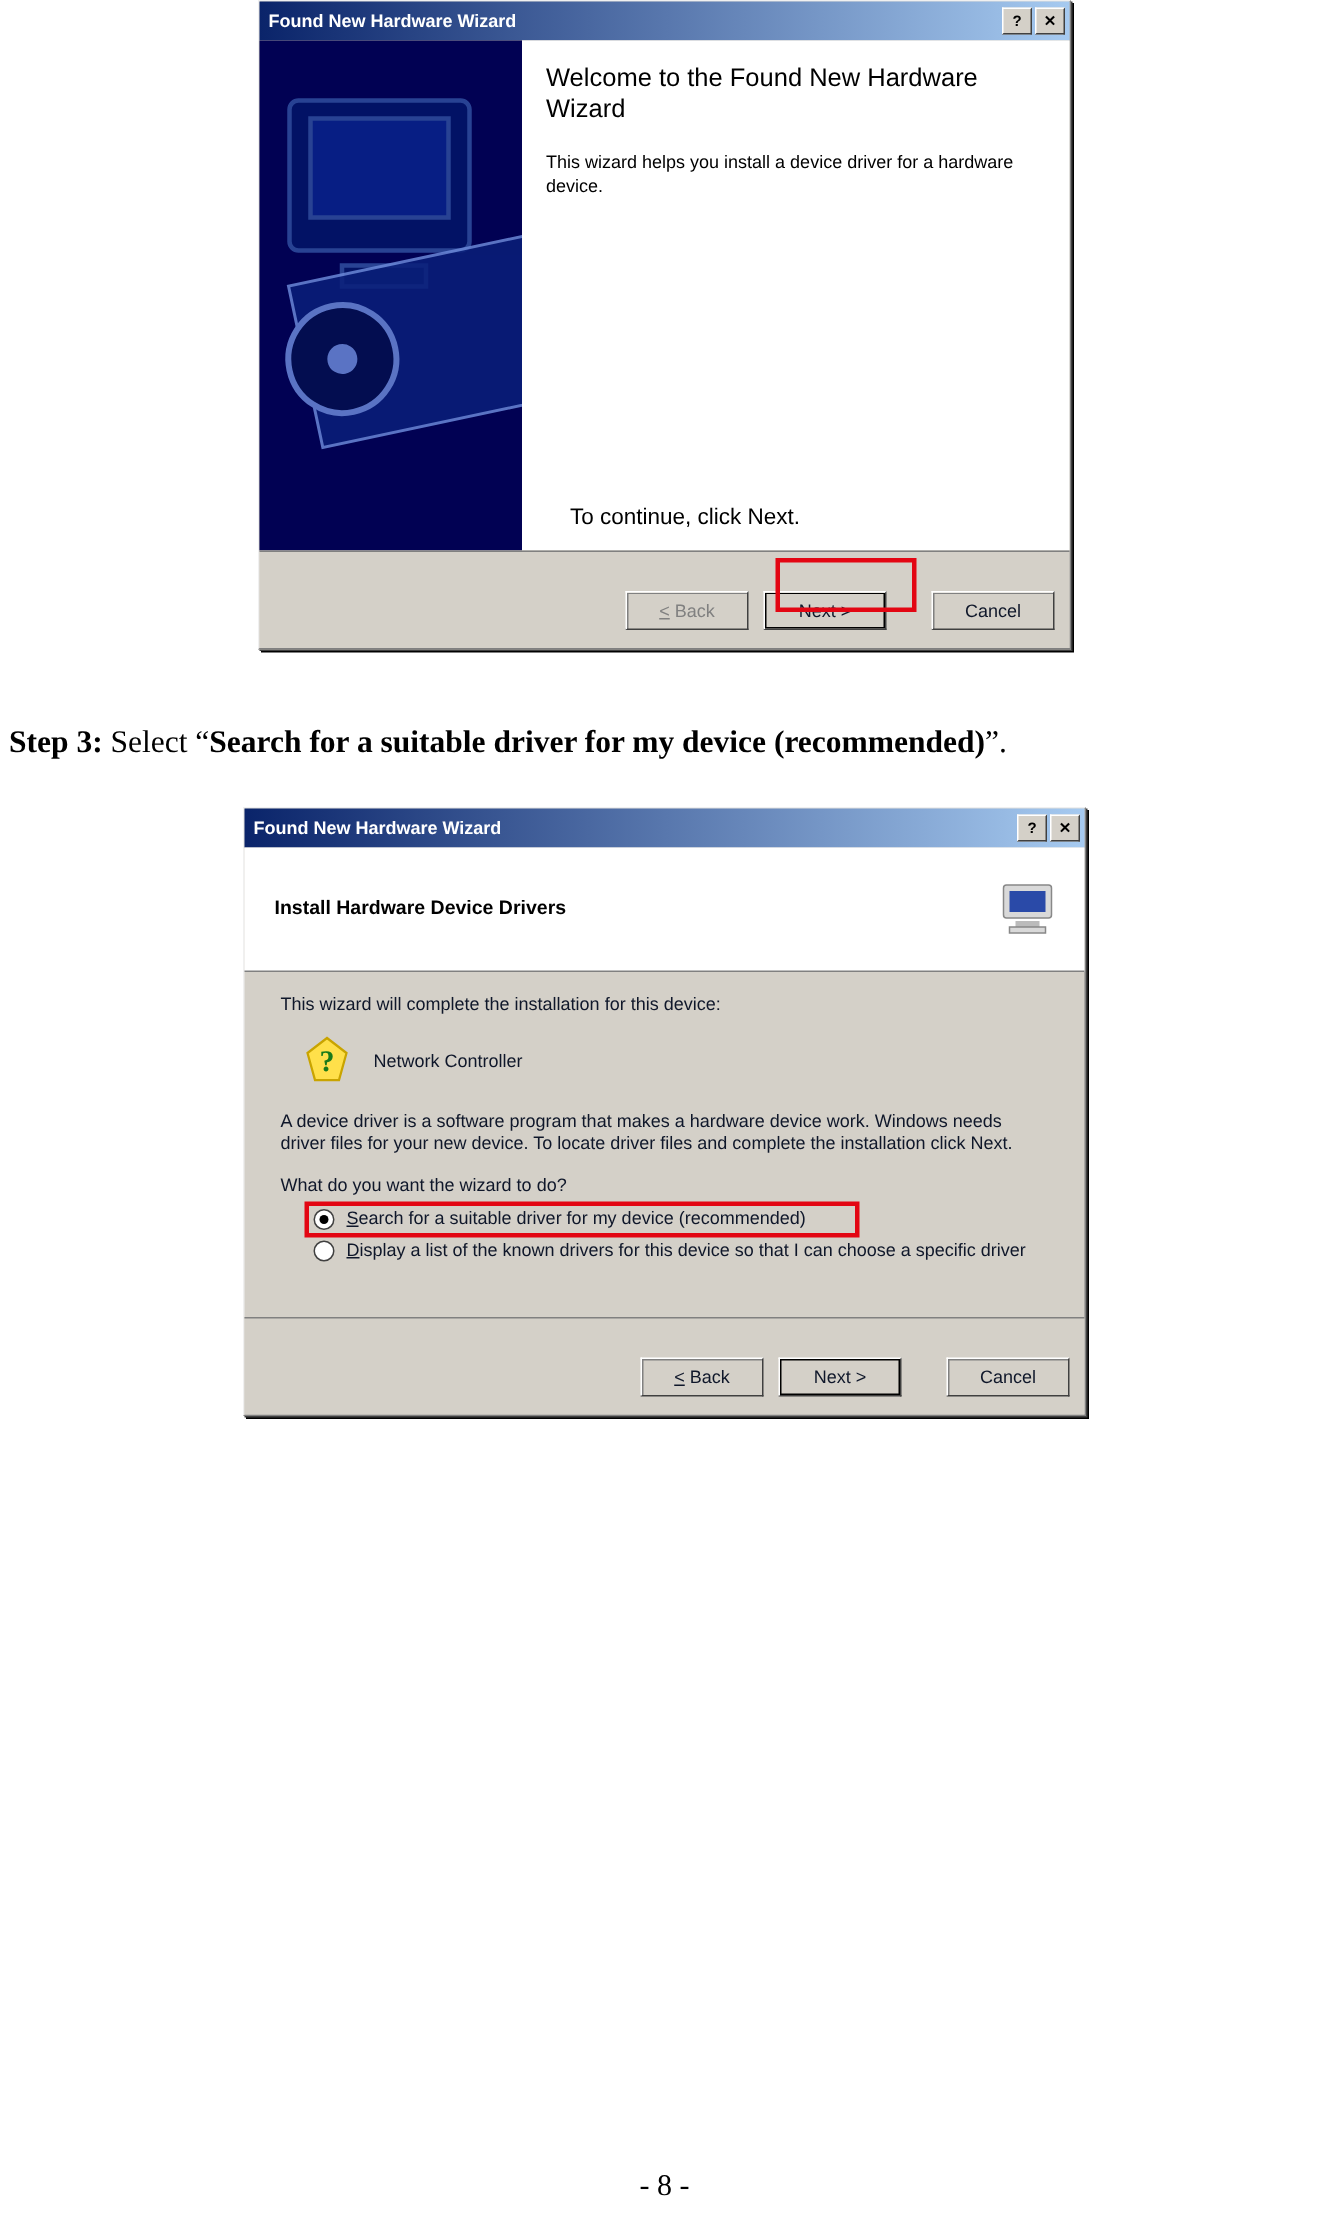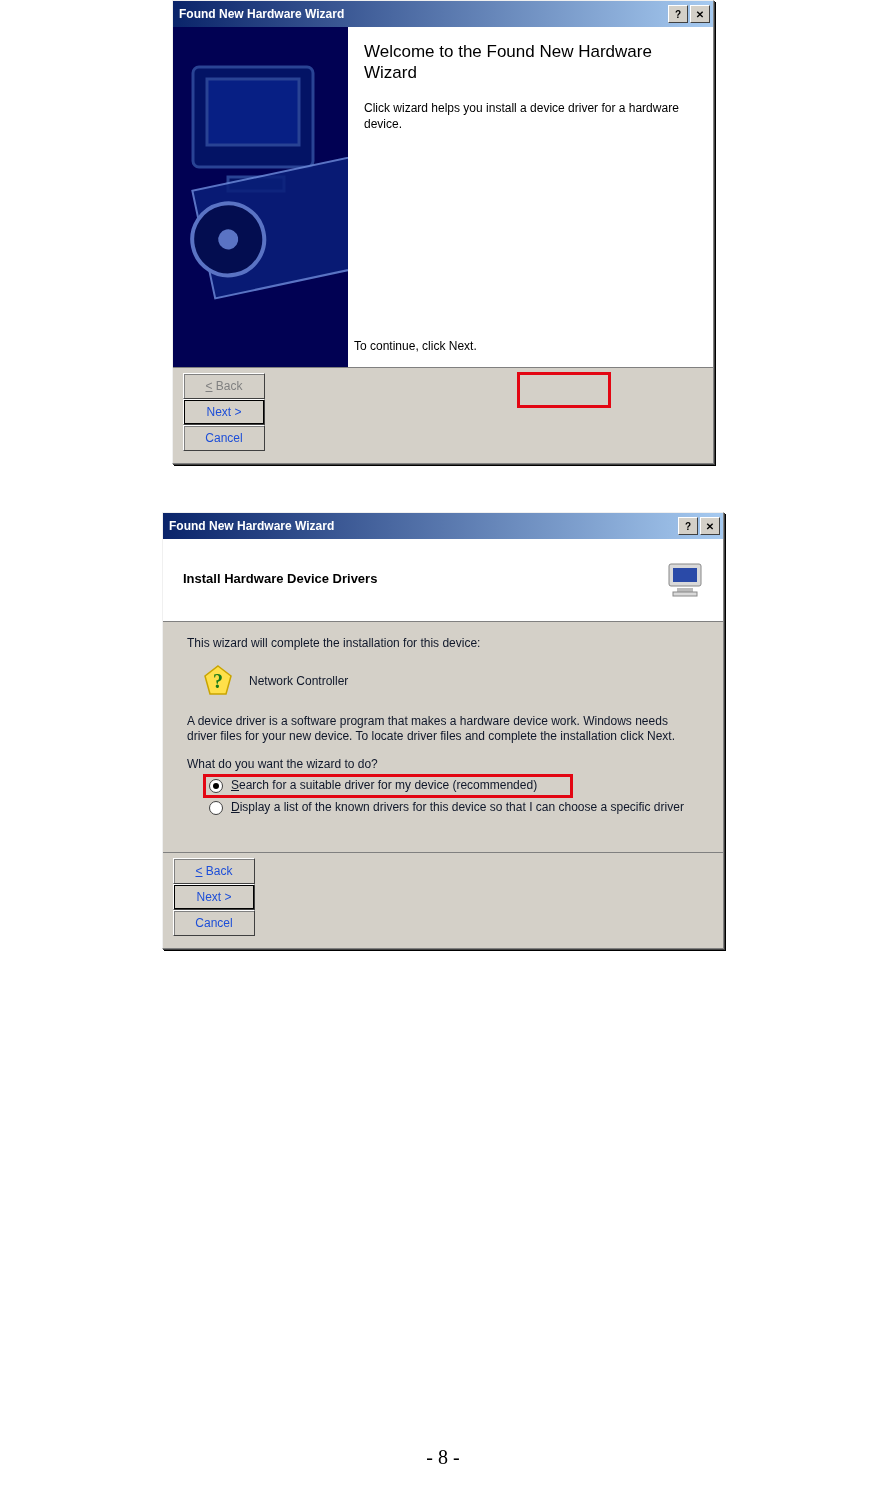--- a/index.html
+++ b/index.html
@@ -62,39 +62,38 @@
     color: #000;
     font-size: 10px;
     font-weight: bold;
   }
   .body-area {
     background: #d4d0c8;
   }
   .footer-bar {
     background: #d4d0c8;
     border-top: 1px solid #808080;
-    padding: 5px 10px 12px 10px;
+    padding: 26px 10px 12px 10px;
     display: flex;
     justify-content: flex-end;
-    gap: 0;
-    flex-direction: column;
+    gap: 10px;
   }
   .wbtn {
     font-family: Tahoma, sans-serif;
     font-size: 12px;
     width: 80px;
     height: 24px;
     background: #d4d0c8;
     border: 1px solid #404040;
     border-top-color: #fff;
     border-left-color: #fff;
     display: flex;
     align-items: center;
     justify-content: center;
-    color: #1d4ed8;
+    color: #0f172a;
     box-shadow: 1px 1px 0 #808080 inset;
   }
   .wbtn.disabled { color: #808080; }
   .wbtn.default {
     box-shadow: 0 0 0 1px #000 inset;
   }
   .hl {
     border: 3px solid #e30613;
     position: absolute;
     pointer-events: none;
@@ -124,22 +123,22 @@
   .welcome-title {
     font-weight: normal;
     font-size: 17px;
     margin-bottom: 16px;
     line-height: 1.25;
   }
   .welcome-text { font-size: 12px; margin-bottom: 10px; line-height: 1.35; }
   .welcome-continue {
     position: absolute;
     bottom: 14px;
-    left: 6px;
-    font-size: 12px;
+    left: 32px;
+    font-size: 15px;
   }
 
   
   .install-head {
     background: #ffffff;
     display: flex;
     align-items: center;
     padding: 10px 14px 10px 20px;
     border-bottom: 1px solid #808080;
     min-height: 62px;
@@ -232,40 +231,43 @@
             </g>
             <g transform="translate(-10,170) rotate(-12)" opacity="0.85">
               <rect x="30" y="0" width="170" height="110" fill="#0a1f7a" stroke="#6a88d8" stroke-width="2"></rect>
               <circle cx="55" cy="55" r="36" fill="#041050" stroke="#6a88d8" stroke-width="4"></circle>
               <circle cx="55" cy="55" r="10" fill="#6a88d8"></circle>
             </g>
           </svg>
         </div>
         <div class="welcome-main">
           <div class="welcome-title">Welcome to the Found New Hardware Wizard</div>
-          <div class="welcome-text">Click wizard helps you install a device driver for a hardware device.</div>
+          <div class="welcome-text">This wizard helps you install a device driver for a hardware device.</div>
           <div class="welcome-continue">To continue, click Next.</div>
         </div>
       </div>
       <div class="footer-bar rel">
         <div class="wbtn disabled">
             <span class="underline-first">&lt; Back</span>
           </div>
         <div class="wbtn default">
             <span>Next &gt;</span>
           </div>
         <div style="width:10px"></div>
         <div class="wbtn">
             <span>Cancel</span>
           </div>
         <div class="hl" style="left:344px; top:4px; width:94px; height:36px;"></div>
       </div>
     </div>
   </div>
 
+  <p class="instruction">
+    <span class="bold">Step 3:</span><span> Select “</span><span class="bold">Search for a suitable driver for my device (recommended)</span><span>”.</span>
+  </p>
 
   <div class="wizard-container">
     <div class="win rel" style="width:560px;">
       <div class="titlebar">
         <span>Found New Hardware Wizard</span>
         <div class="titlebar-buttons">
           <div class="tb-btn">?</div>
           <div class="tb-btn">✕</div>
         </div>
       </div>

